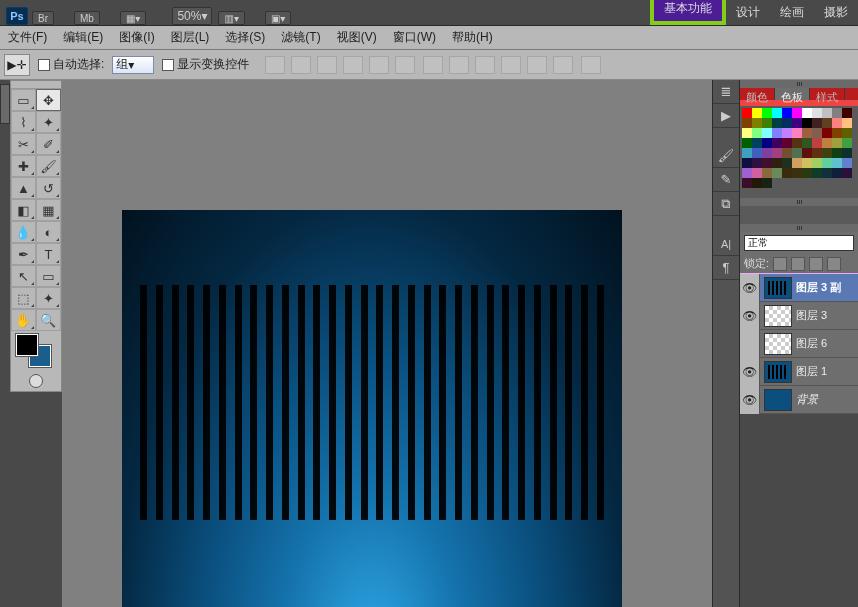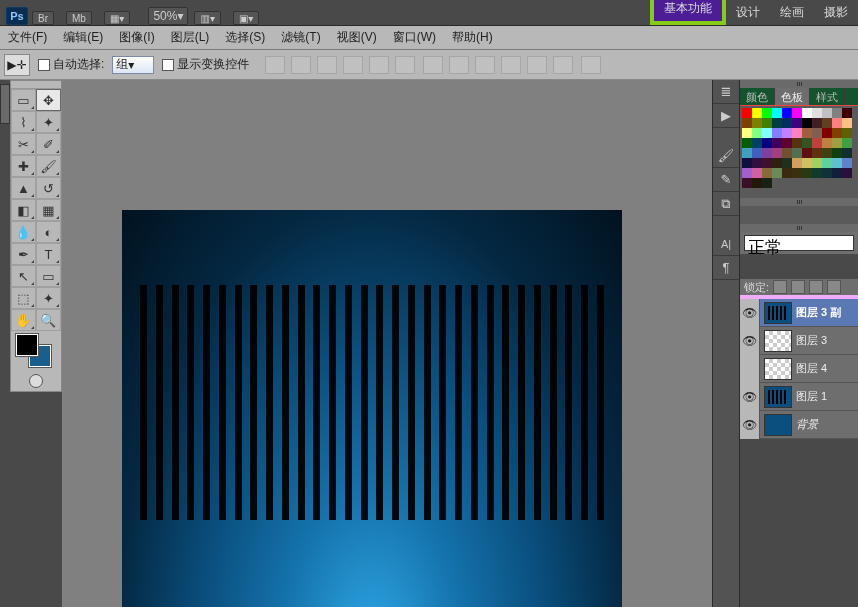--- a/index.html
+++ b/index.html
@@ -1,21 +1,21 @@
 <!DOCTYPE html>
 <html><head>
 <meta charset="utf-8">
 <style>
 * { margin:0; padding:0; box-sizing:border-box; font-family:"Microsoft YaHei","SimSun",Arial,sans-serif; }
 body { width:858px; height:607px; background:#494949; overflow:hidden; font-size:12px; color:#ddd; }
 
 
 .appbar { height:26px; background:#494949; display:flex; align-items:flex-end; border-bottom:1px solid #2a2a2a; }
 .ps-logo { width:22px; height:18px; margin:0 4px 0 6px; background:#062f52; border:1px solid #0a3a65; border-radius:2px; display:flex; align-items:center; justify-content:center; color:#8ec7ff; font-weight:bold; font-size:11px; }
-.app-btn { height:14px; padding:0 5px; margin-right:12px; border:1px solid #333; background:#555; border-radius:2px; display:flex; align-items:center; justify-content:center; font-size:10px; color:#ccc; }
+.app-btn { height:14px; padding:0 5px; margin-right:20px; border:1px solid #333; background:#555; border-radius:2px; display:flex; align-items:center; justify-content:center; font-size:10px; color:#ccc; }
 .zoom-sel { height:18px; padding:0 4px; border:1px solid #333; background:#555; border-radius:2px; color:#ccc; display:flex; align-items:center; margin:0 6px; }
 .appbar-spacer { flex:1; }
 .workspace-tab { padding:4px 10px; font-size:12px; color:#ddd; }
 .workspace-tab.on { background:#4c1d95; border:4px solid #84cc16;margin-top:48px; }
 
 
 .menubar { height:24px; background:#b8b8b8; display:flex; align-items:center; border-bottom:1px solid #7a7a7a; }
 .menu-item { padding:0 8px; color:#222; font-size:12px; }
 
 
@@ -54,33 +54,33 @@
 .bars { position:absolute; left:18px; right:18px; top:75px; bottom:90px; display:flex; justify-content:space-between; }
 .bars .bar { width:7px; background:rgba(0,0,0,.92); }
 
 
 .rightcol { position:absolute; right:0; top:80px; width:146px; height:527px; background:#494949; display:flex; }
 .iconstrip { width:28px; background:#535353; border-left:1px solid #2a2a2a; border-right:1px solid #2a2a2a; }
 .iconstrip .grp { height:24px; border-bottom:1px solid #3a3a3a; display:flex; align-items:center; justify-content:center; color:#ccc; font-size:13px; }
 .iconstrip .sp { height:16px; }
 .panels { flex:1; display:flex; flex-direction:column; }
 
-.panel-tabs { height:18px; background:#14532d; display:flex; border-bottom:1px solid #ef4444; }
+.panel-tabs { height:18px; background:#b91c1c; display:flex; border-bottom:6px solid #ef4444; }
 .ptab { padding:2px 6px; font-size:11px; color:#bbb; border-right:1px solid #3a3a3a; }
 .ptab.on { background:#6e6e6e; color:#eee; }
 
 .swatches { height:92px; padding:2px; display:flex; flex-wrap:wrap; align-content:flex-start; gap:0; background:#5a5a5a; }
 .sw { width:10px; height:10px; }
 
 .adjust-bar { height:18px; background:#5a5a5a; }
 
 .layer-head { height:18px; }
 .blend-row { height:22px; background:#6e6e6e; display:flex; align-items:center; padding:0 4px; }
-.blend-sel { flex:1; height:16px; background:#fff; color:#000; font-size:17px; padding:0 3px; border:1px solid #333; }
-.lock-row { height:20px; background:#6e6e6e; display:flex; align-items:center; padding:0 4px; gap:4px; font-size:11px; border-bottom:4px solid #f0abfc;margin-top:25px; }
+.blend-sel { flex:1; height:16px; background:#fff; color:#000; font-size:10px; padding:0 3px; border:1px solid #333; }
+.lock-row { height:20px; background:#6e6e6e; display:flex; align-items:center; padding:0 4px; gap:4px; font-size:11px; border-bottom:1px solid #f0abfc; }
 .lock-ico { width:14px; height:14px; background:#888; border:1px solid #555; }
 
 .layer-list { background:#6e6e6e; }
 .layer { height:28px; display:flex; align-items:center; border-bottom:1px solid #555; }
 .layer.sel { background:#5a78b4; }
 .eye { width:20px; height:28px; display:flex; align-items:center; justify-content:center; border-right:1px solid #555; color:#222; background:#b8b8b8; }
 .thumb { width:28px; height:22px; margin:0 4px; border:1px solid #333; background:#0a4f7e; }
 .thumb.chk { background:repeating-conic-gradient(#ccc 0 25%, #fff 0 50%) 0 0/8px 8px; }
 .thumb.bars-th { background:#0a4f7e; position:relative; }
 .thumb.bars-th::after { content:""; position:absolute; inset:3px; background:repeating-linear-gradient(90deg,#000 0 2px,transparent 2px 4px); }
@@ -384,21 +384,21 @@
           <div class="lname">图层 3 副</div>
         </div>
         <div class="layer">
           <div class="eye">👁</div>
           <div class="thumb chk"></div>
           <div class="lname">图层 3</div>
         </div>
         <div class="layer">
           <div class="eye"></div>
           <div class="thumb chk"></div>
-          <div class="lname">图层 4</div>
+          <div class="lname">图层 6</div>
         </div>
         <div class="layer">
           <div class="eye">👁</div>
           <div class="thumb bars-th"></div>
           <div class="lname">图层 1</div>
         </div>
         <div class="layer">
           <div class="eye">👁</div>
           <div class="thumb "></div>
           <div class="lname bgname">背景</div>

